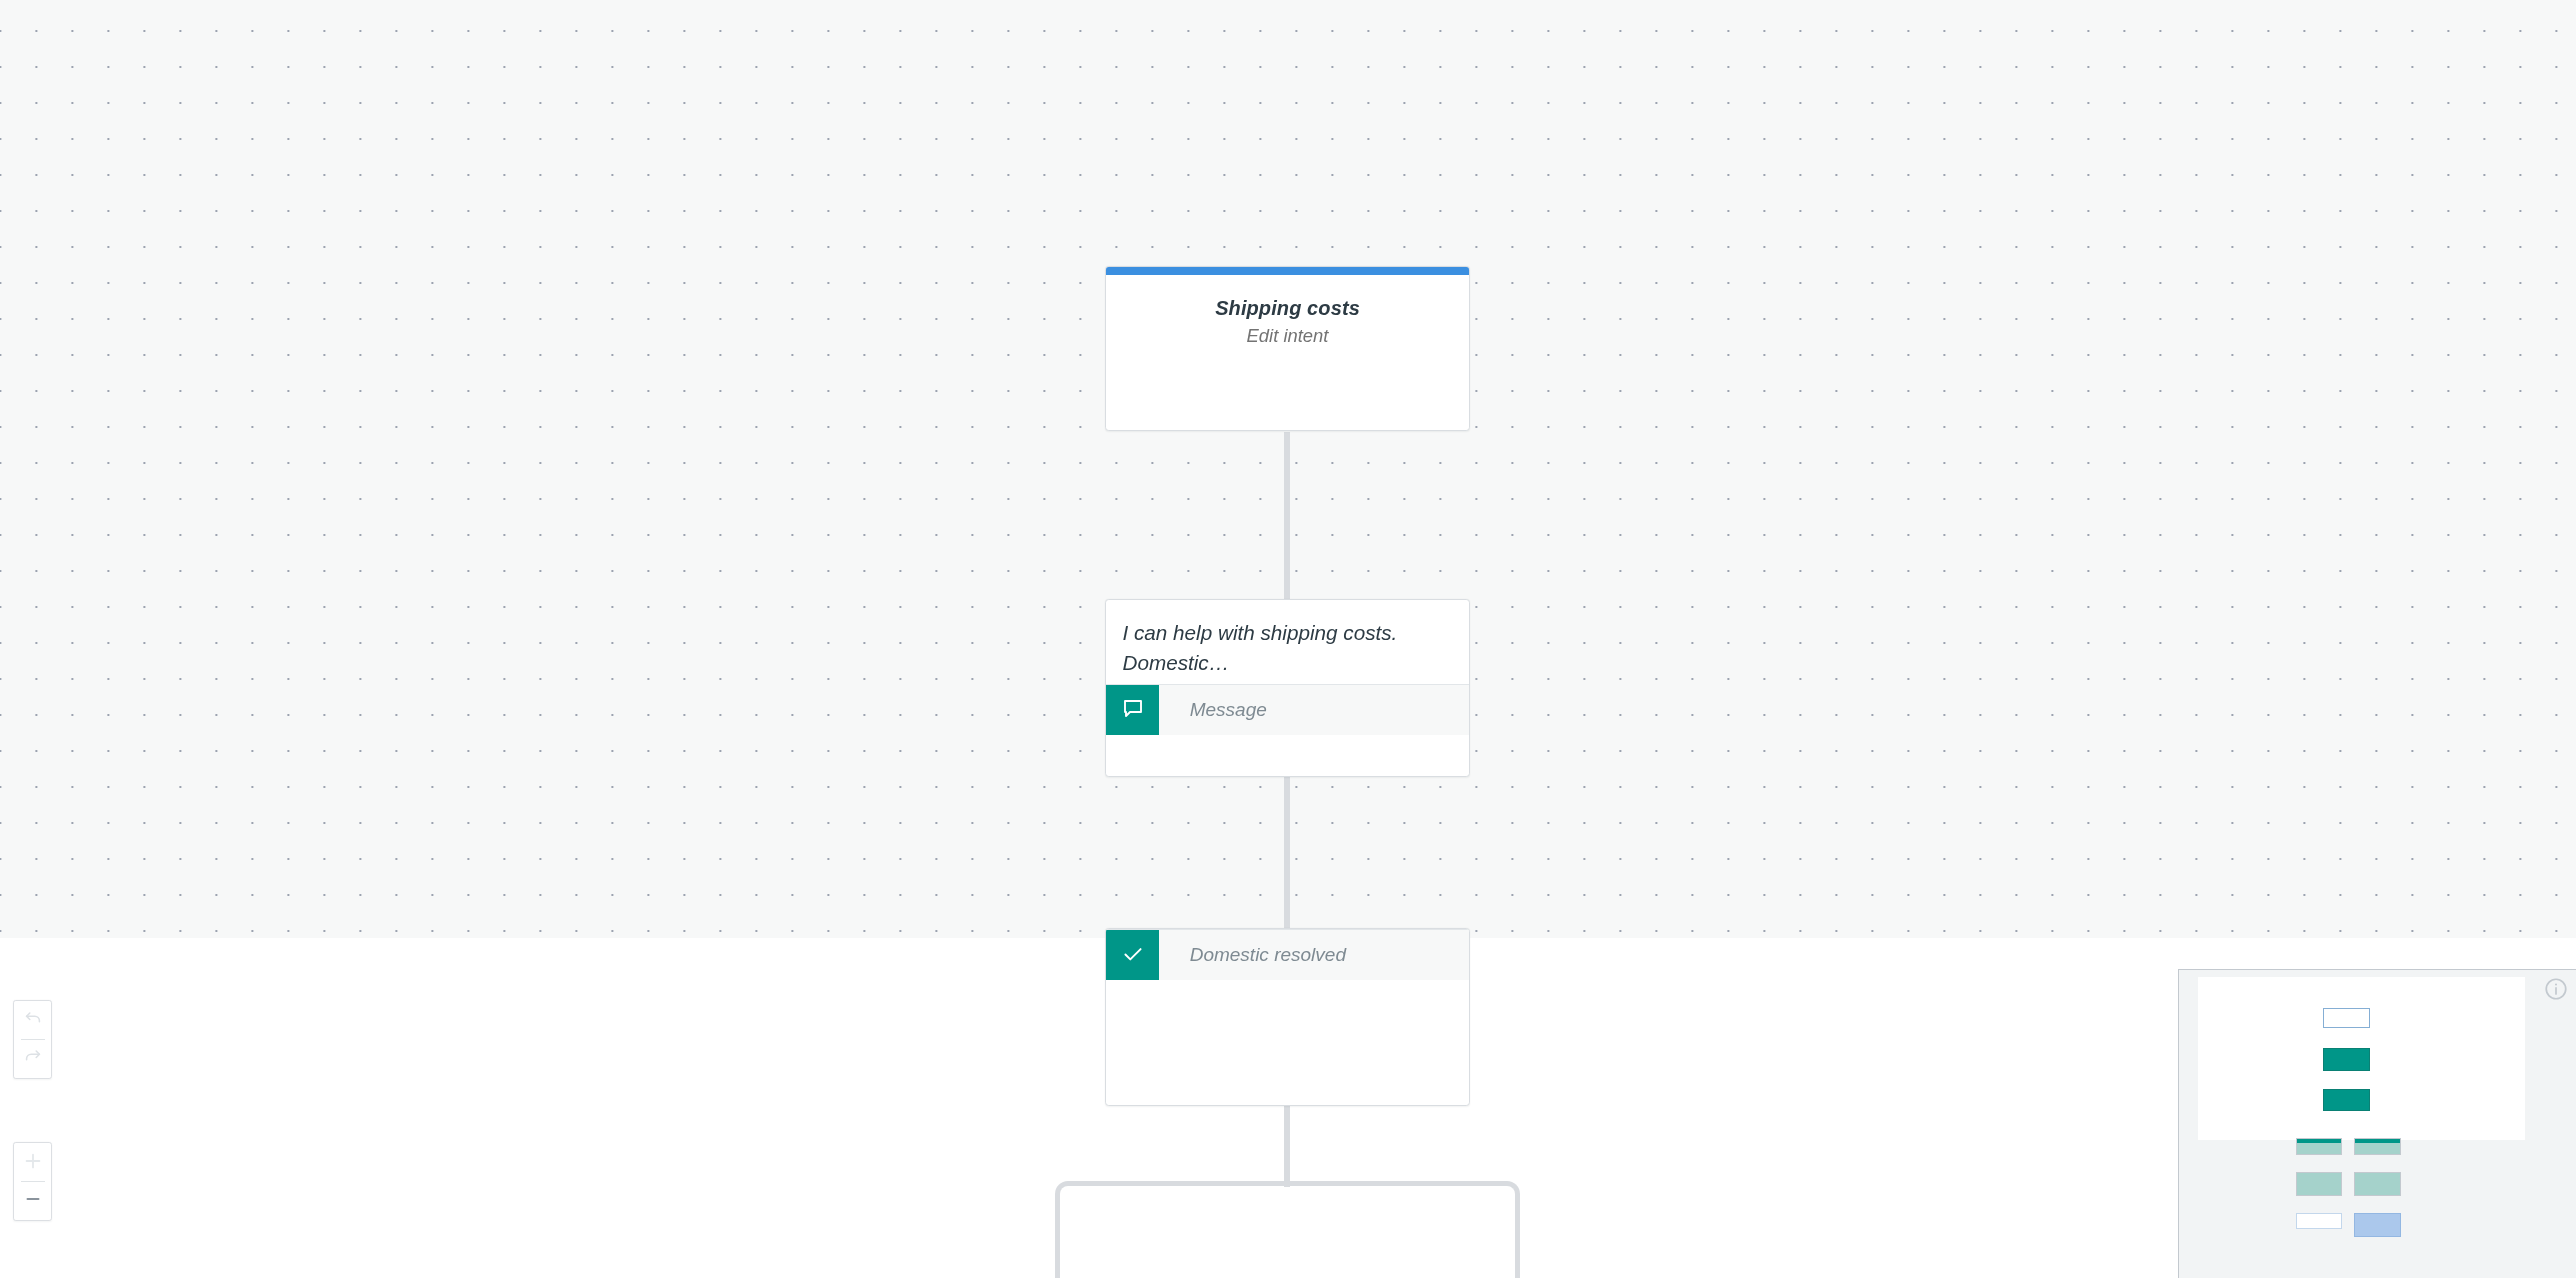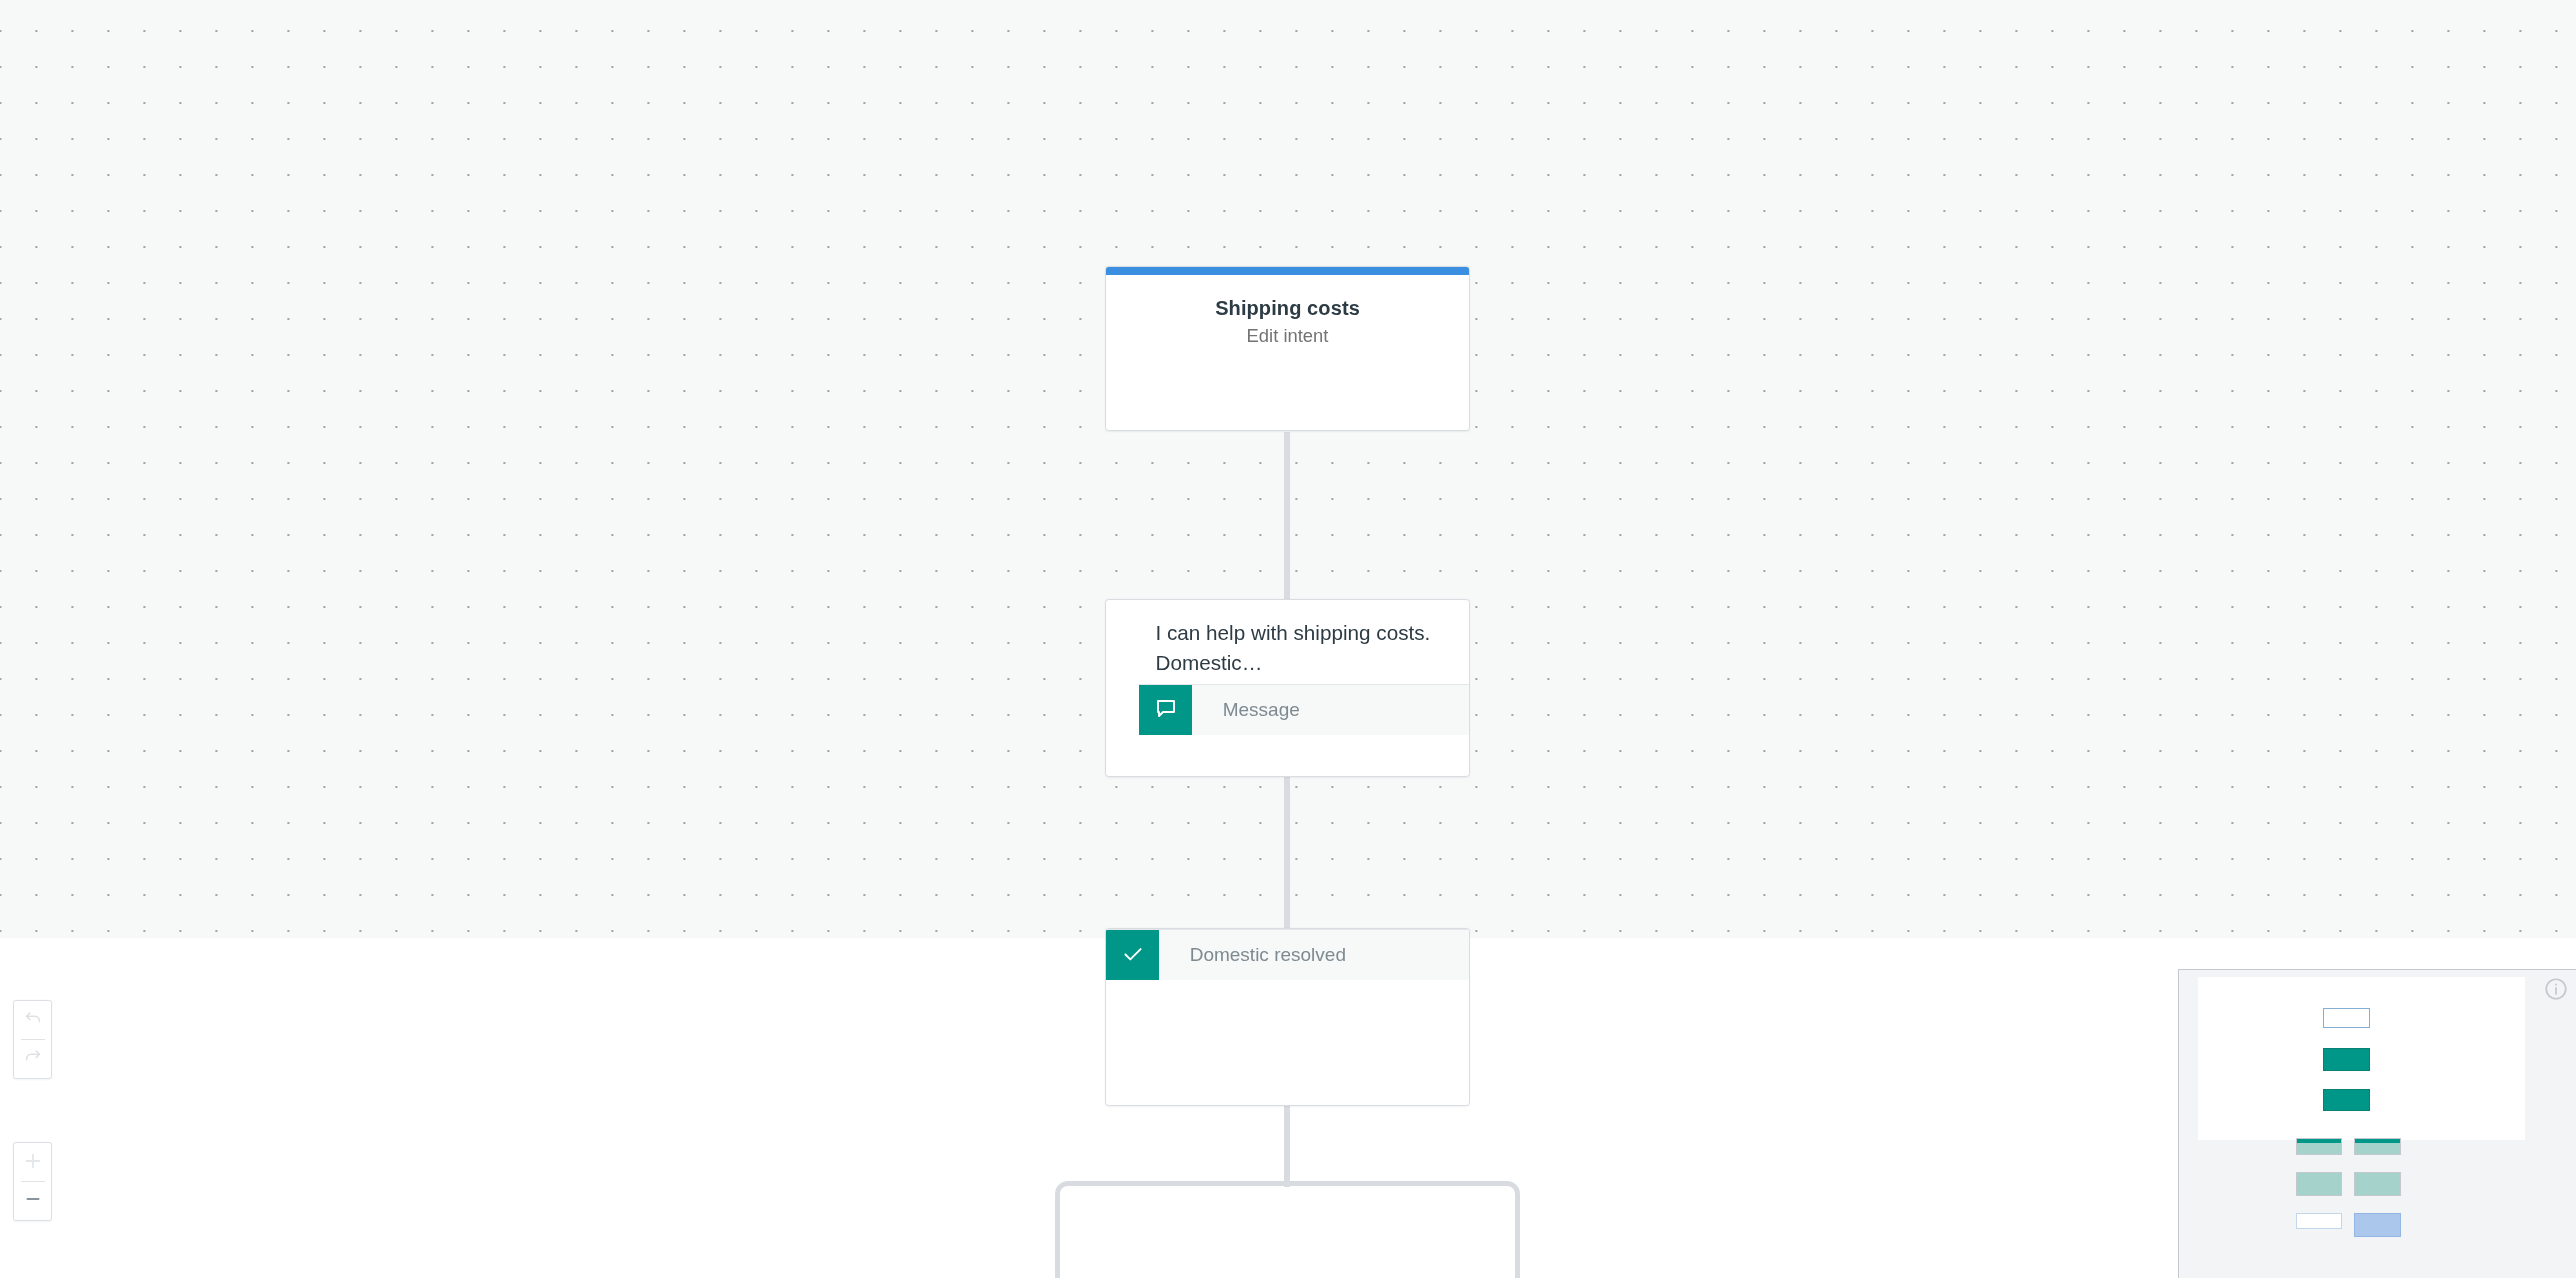--- a/index.html
+++ b/index.html
@@ -14,20 +14,21 @@
   
   #canvas {
     position: relative;
     width: 2576px;
     height: 938px;
     background-color: #f7f8f8;
     background-image:
       radial-gradient(circle, #9ca3b0 1.2px, rgba(0,0,0,0) 1.5px);
     background-size: 36px 36px;
     background-position: 18.4px 13px;
+    font-style: italic;
   }
 
   
   .conn-v {
     position: absolute;
     width: 5.5px;
     background: #d8dbdf;
   }
   .branch {
     position: absolute;
@@ -199,21 +200,21 @@
   <div class="branch" style="left:1055px; top:1181px; width:465px; height:97px;"></div>
 
   <div class="node" style="left:1105px; top:266px; height:165px;">
     <div class="node-accent" style="background:#3b8fe0;"></div>
     <div class="node-body centered">
       <div class="node-title">Shipping costs</div>
       <div class="node-link">Edit intent</div>
     </div>
   </div>
 
-  <div class="node" style="left:1105px; top:599px; height:178px;padding-left:33px;">
+  <div class="node" style="left:1105px; top:599px; height:178px;">
     <div class="node-body">
       <div class="node-text">I can help with shipping costs. Domestic…</div>
     </div>
     <div class="node-footer">
       <div class="node-badge" style="background:#009688;">
         <span>
           <svg width="24" height="24" viewBox="0 0 24 24" fill="none" stroke="#ffffff" stroke-width="1.9" stroke-linecap="round" stroke-linejoin="round">
             <path d="M4 5h16v11H9l-4 4v-4H4z"></path>
           </svg>
         </span>

